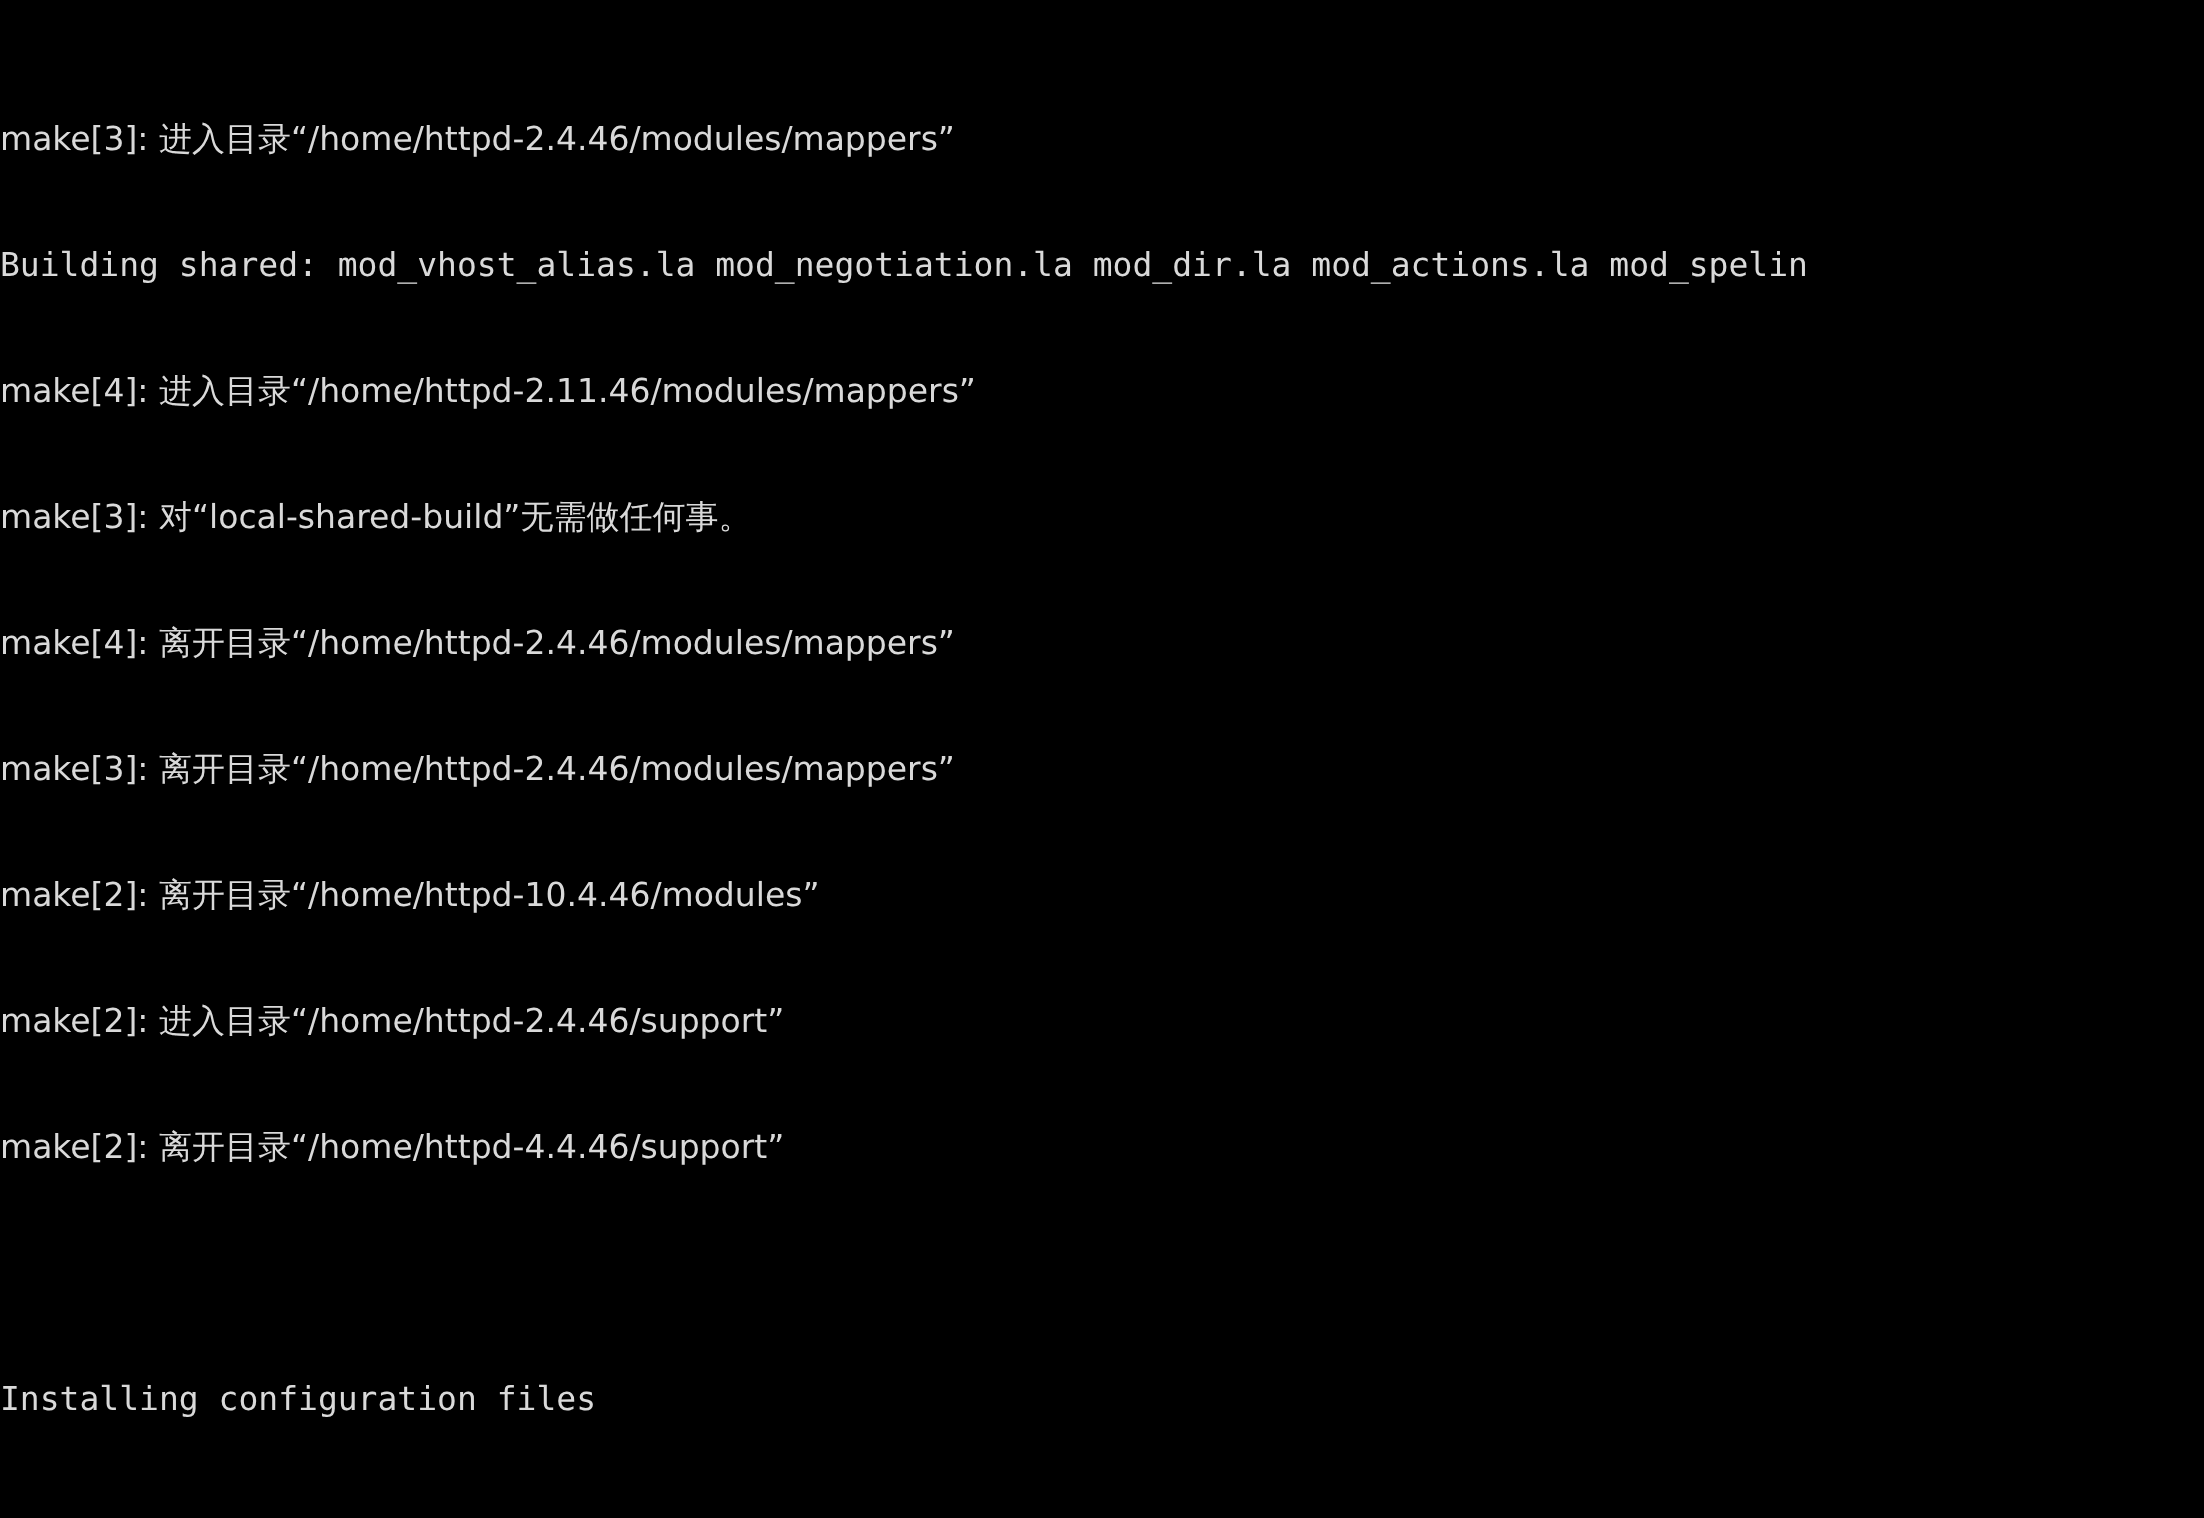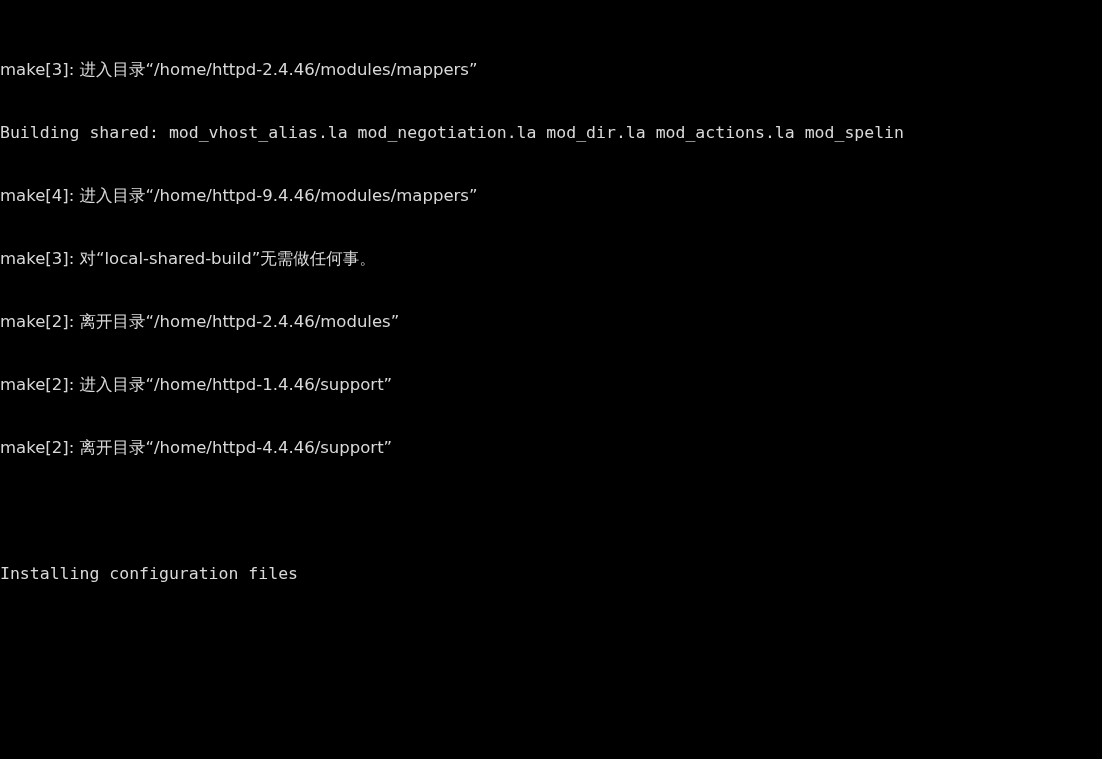--- a/index.html
+++ b/index.html
@@ -50,24 +50,26 @@
   }
 </style>
 </head>
 <body>
 
 <div id="terminal">
   <div id="screen">
 
     <div class="row cjk">make[3]: 进入目录“/home/httpd-2.4.46/modules/mappers”</div>
     <div class="row">Building shared: mod_vhost_alias.la mod_negotiation.la mod_dir.la mod_actions.la mod_speling.la mod_userdir.la mod</div>
-    <div class="row cjk">make[4]: 进入目录“/home/httpd-9.4.46/modules/mappers”</div>
+    <div class="row cjk">make[4]: 进入目录“/home/httpd-2.11.46/modules/mappers”</div>
     <div class="row cjk">make[3]: 对“local-shared-build”无需做任何事。</div>
-    <div class="row cjk">make[2]: 离开目录“/home/httpd-2.4.46/modules”</div>
-    <div class="row cjk">make[2]: 进入目录“/home/httpd-1.4.46/support”</div>
+    <div class="row cjk">make[4]: 离开目录“/home/httpd-2.4.46/modules/mappers”</div>
+    <div class="row cjk">make[3]: 离开目录“/home/httpd-2.4.46/modules/mappers”</div>
+    <div class="row cjk">make[2]: 离开目录“/home/httpd-10.4.46/modules”</div>
+    <div class="row cjk">make[2]: 进入目录“/home/httpd-2.4.46/support”</div>
     <div class="row cjk">make[2]: 离开目录“/home/httpd-4.4.46/support”</div>
     <div class="row blank"></div>
     <div class="row">Installing configuration files</div>
     
     
     
     
     
     
     

